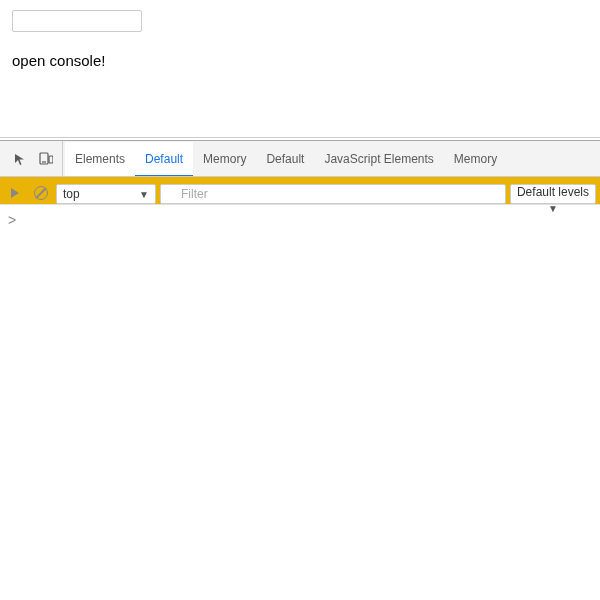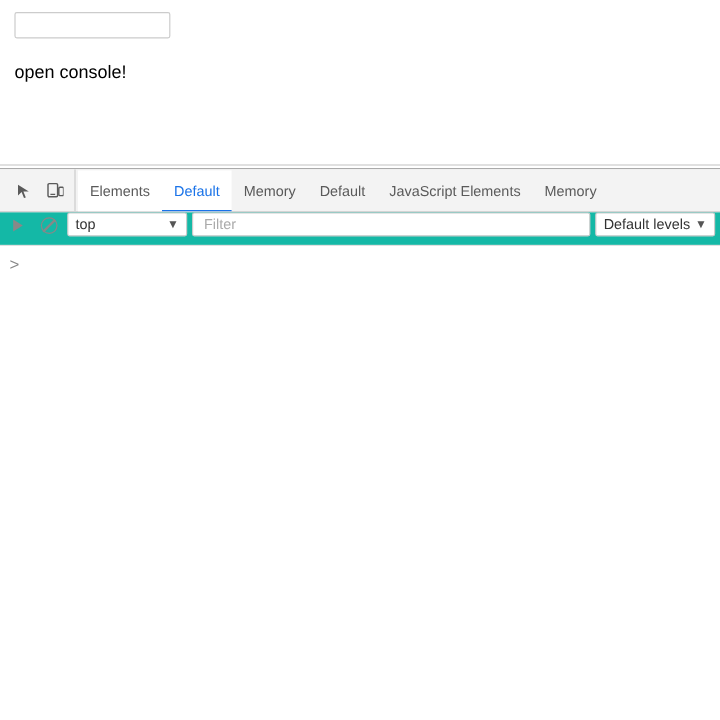--- a/index.html
+++ b/index.html
@@ -97,23 +97,23 @@
 
     .tab.active {
       color: #1a73e8;
       border-bottom: 2px solid #1a73e8;
       background: #fff;
     }
 
     
     .console-toolbar {
       display: flex;
-      align-items: flex-start;
+      align-items: flex-end;
       height: 28px;
-      background: #14b8a6;
+      background: #eab308;
       border-bottom: 1px solid #e0e0e0;
       padding: 0 4px;
       gap: 4px;
     }
 
     .toolbar-icon-btn {
       width: 22px;
       height: 22px;
       display: flex;
       align-items: center;
@@ -144,21 +144,21 @@
       margin-left: auto;
       font-size: 10px;
       color: #555;
     }
 
     .filter-input {
       flex: 1;
       height: 20px;
       border: 1px solid #ccc;
       border-radius: 2px;
-      padding: 0 9px;
+      padding: 0 20px;
       font-size: 12px;
       outline: none;
       color: #333;
     }
 
     .filter-input::placeholder {
       color: #aaa;
     }
 
     .levels-select {
@@ -167,20 +167,21 @@
       height: 20px;
       border: 1px solid #ccc;
       border-radius: 2px;
       padding: 0 6px;
       font-size: 12px;
       background: #fff;
       cursor: pointer;
       gap: 4px;
       color: #333;
       white-space: nowrap;
+      flex-direction: column;
     }
 
     .levels-select .arrow {
       font-size: 10px;
       color: #555;
     }
 
     
     .console-content {
       background: #fff;

